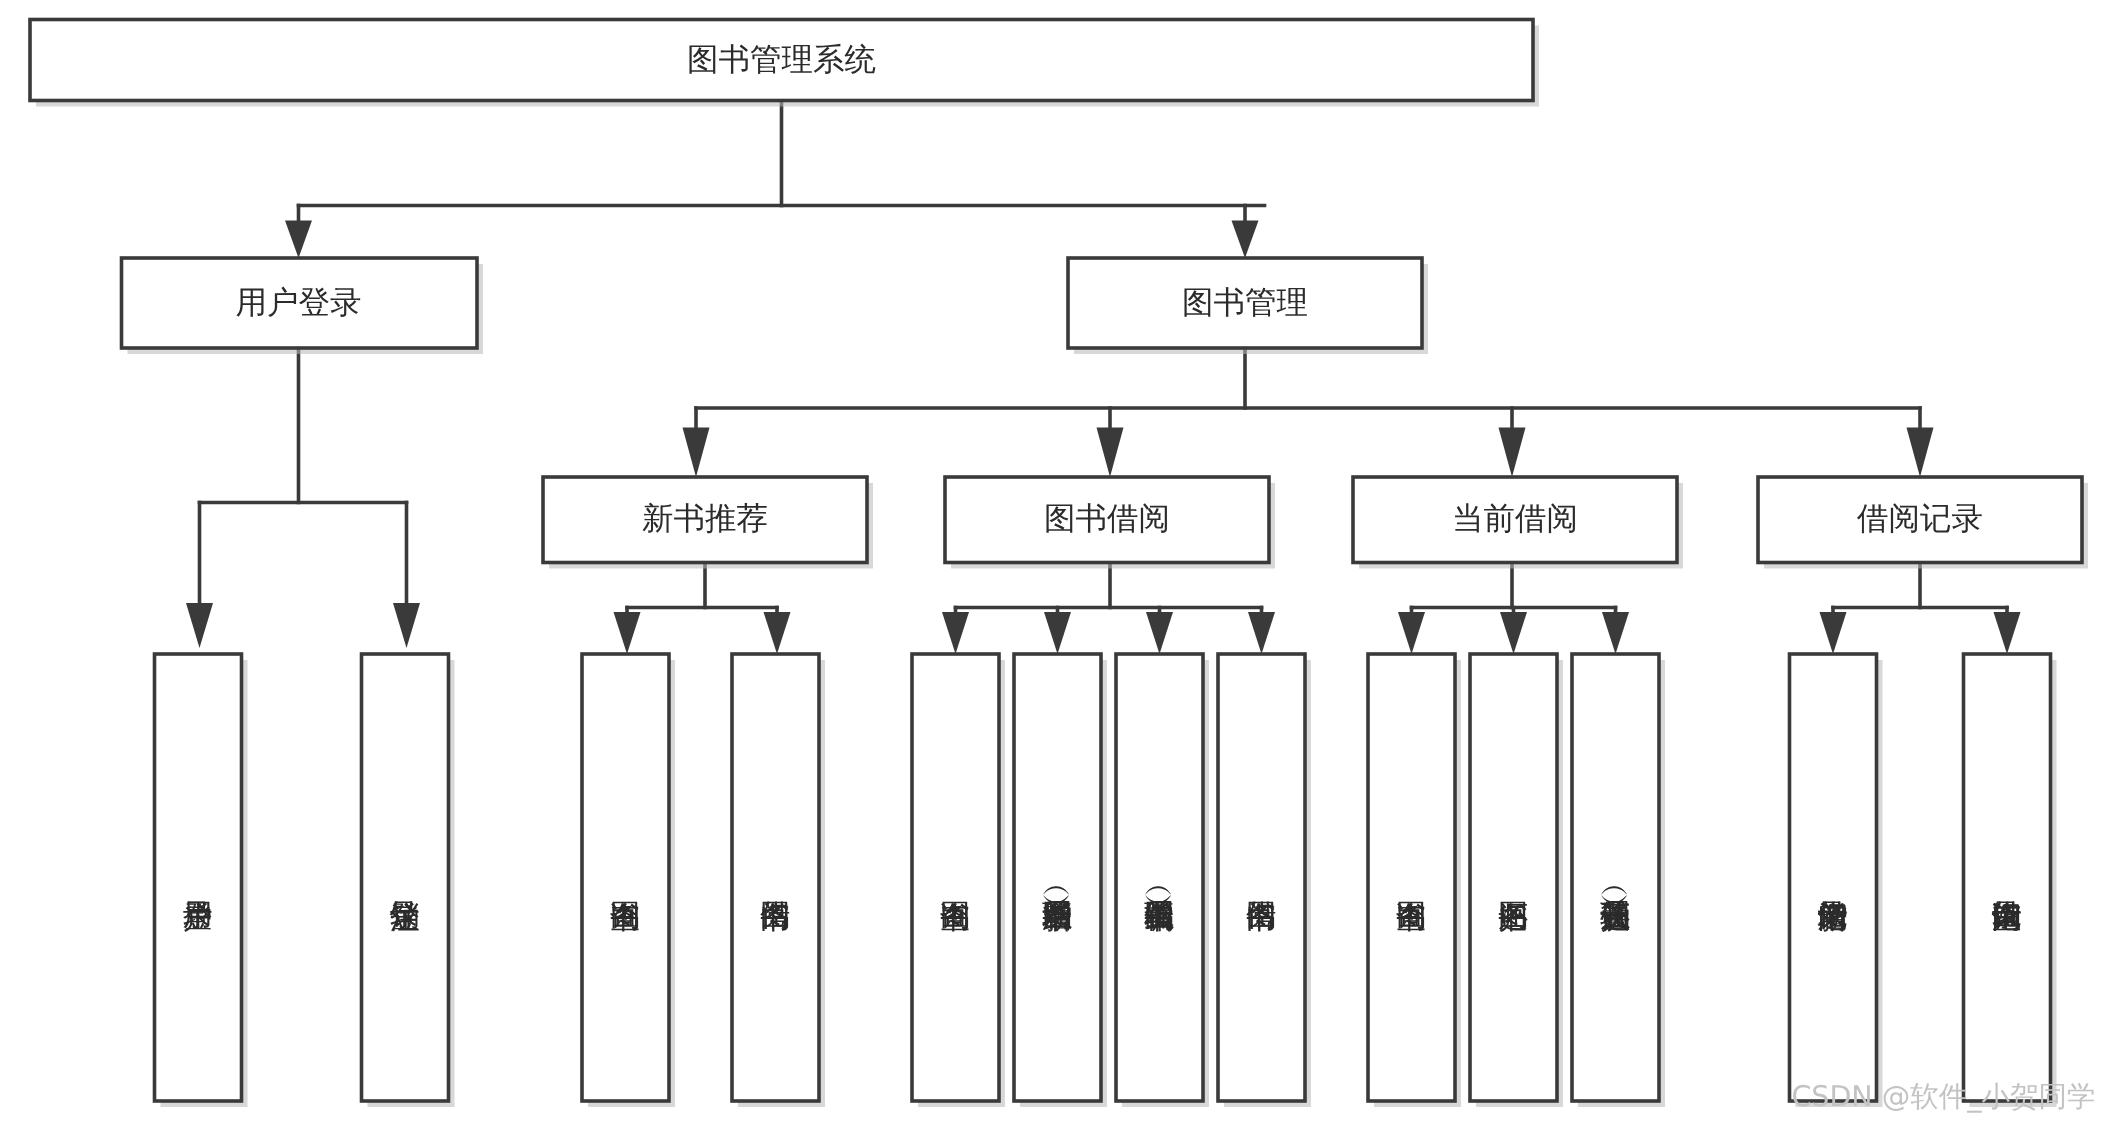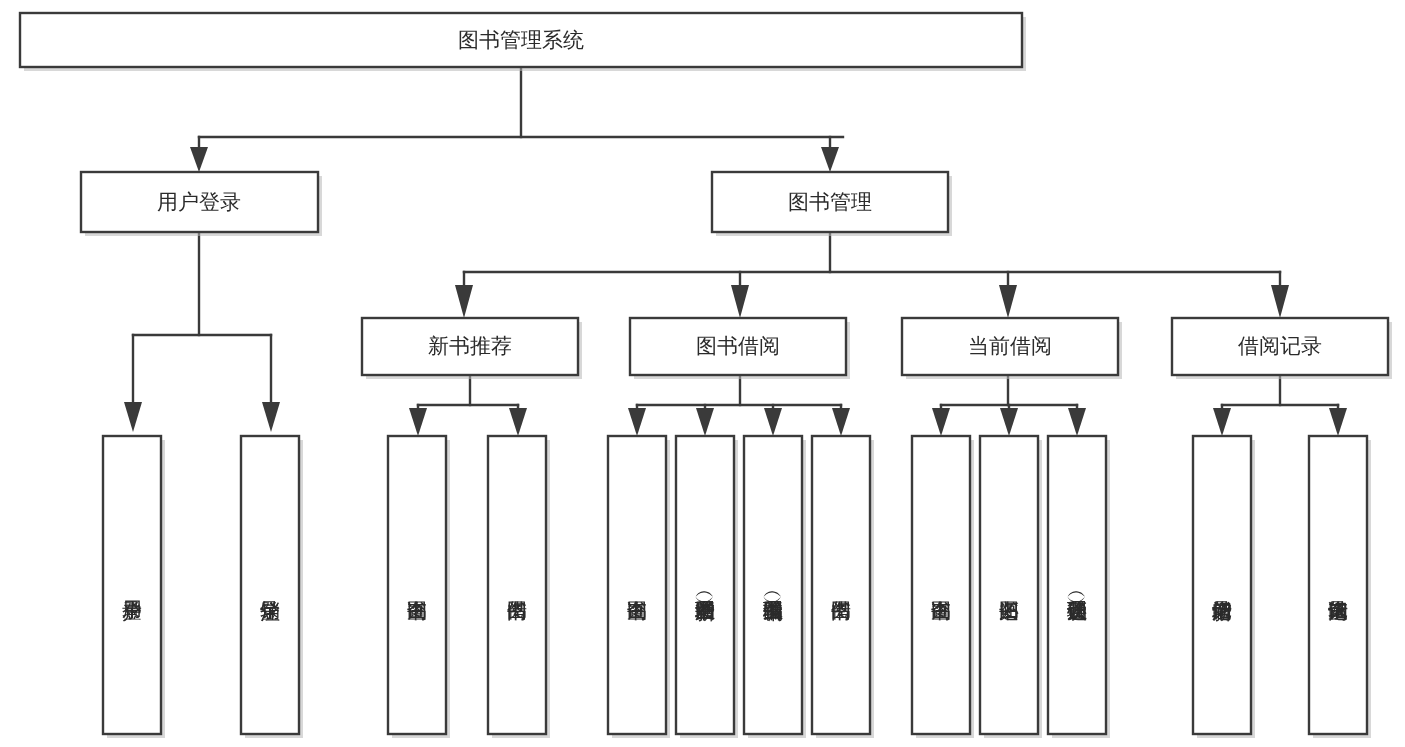--- a/index.html
+++ b/index.html
@@ -322,14 +322,15 @@
         <foreignObject class="leaf-label-fo" x="1309" y="436" width="58" height="298">
           <div xmlns="http://www.w3.org/1999/xhtml" class="leaf-label">
               <span>查询借阅记录</span>
             </div>
         </foreignObject>
       </g>
 
     </g>
   </svg>
 
+  <div class="watermark">CSDN @软件_小贺同学</div>
 
 </div>
 
 </body></html>

